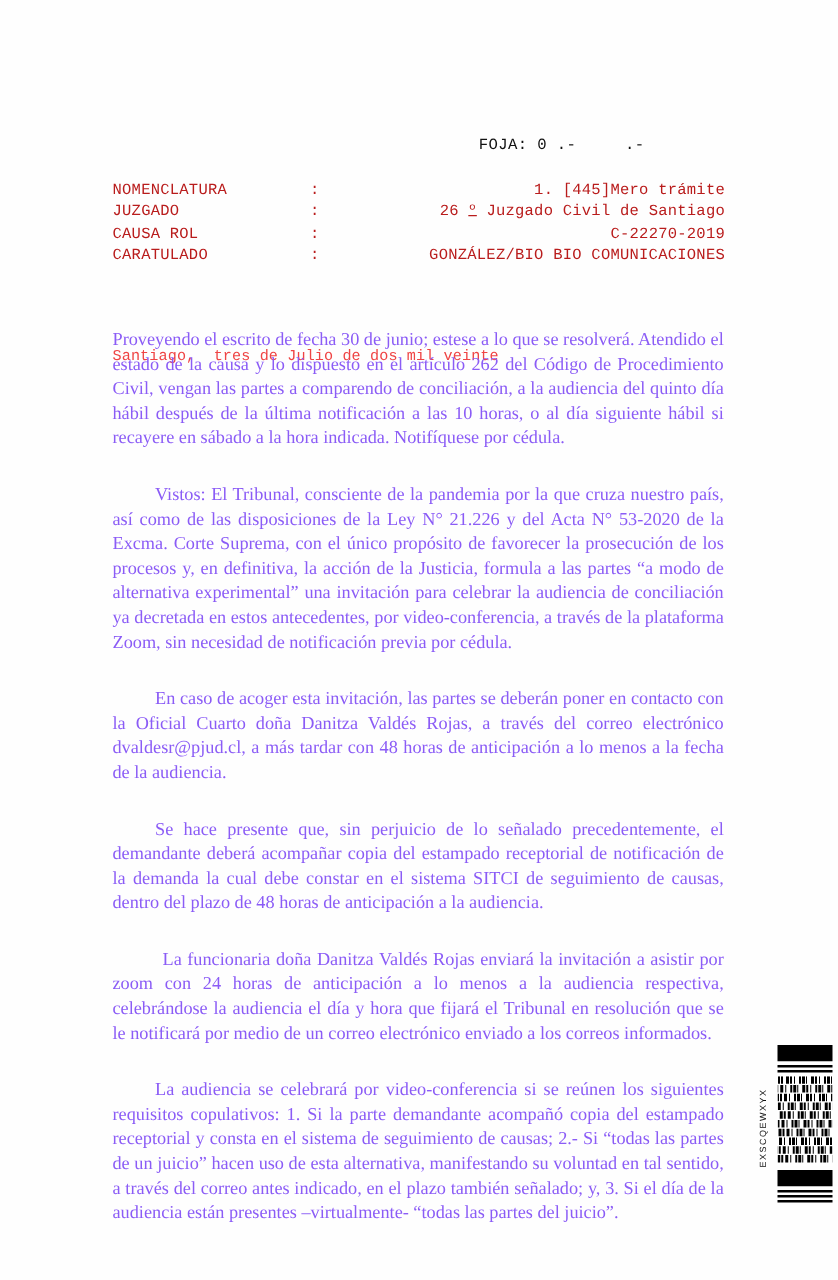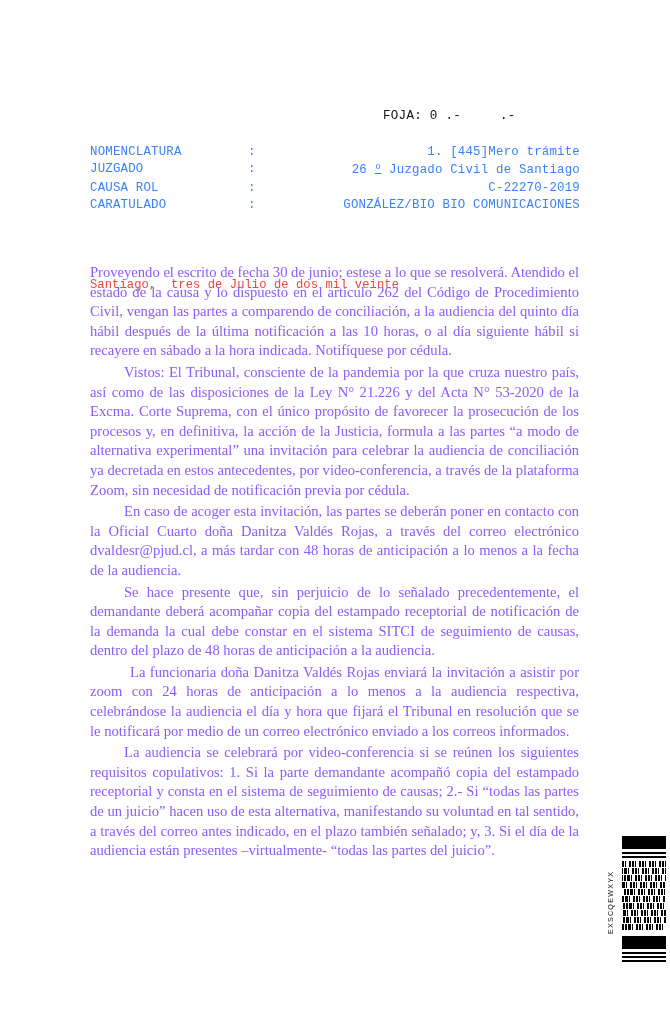--- a/index.html
+++ b/index.html
@@ -37,21 +37,21 @@
 
   
   .meta {
     position: absolute;
     top: 144px;
     left: 90px;
     width: 490px;
     font-family: "Liberation Mono", "DejaVu Sans Mono", monospace;
     font-size: 12.4px;
     line-height: 17.4px;
-    color: #3b82f6;
+    color: #b91c1c;
   }
   .meta-row {
     display: flex;
     white-space: pre;
   }
   .meta-label {
     width: 158px;
     flex: 0 0 158px;
     letter-spacing: 0.2px;
   }
@@ -93,21 +93,21 @@
     font-family: "Liberation Serif", "DejaVu Serif", serif;
     font-size: 14.6px;
     line-height: 19.6px;
     text-align: justify;
     text-justify: inter-word;
     margin: 0;
     color: #8b5cf6;
     hyphens: none;
   }
   .para + .para {
-    margin-top: 2px;
+    margin-top: 26px;
   }
   .para.indent {
     text-indent: 34px;
   }
   .para.indent-wide {
     text-indent: 40px;
   }
 
   
   .barcode-wrap {

